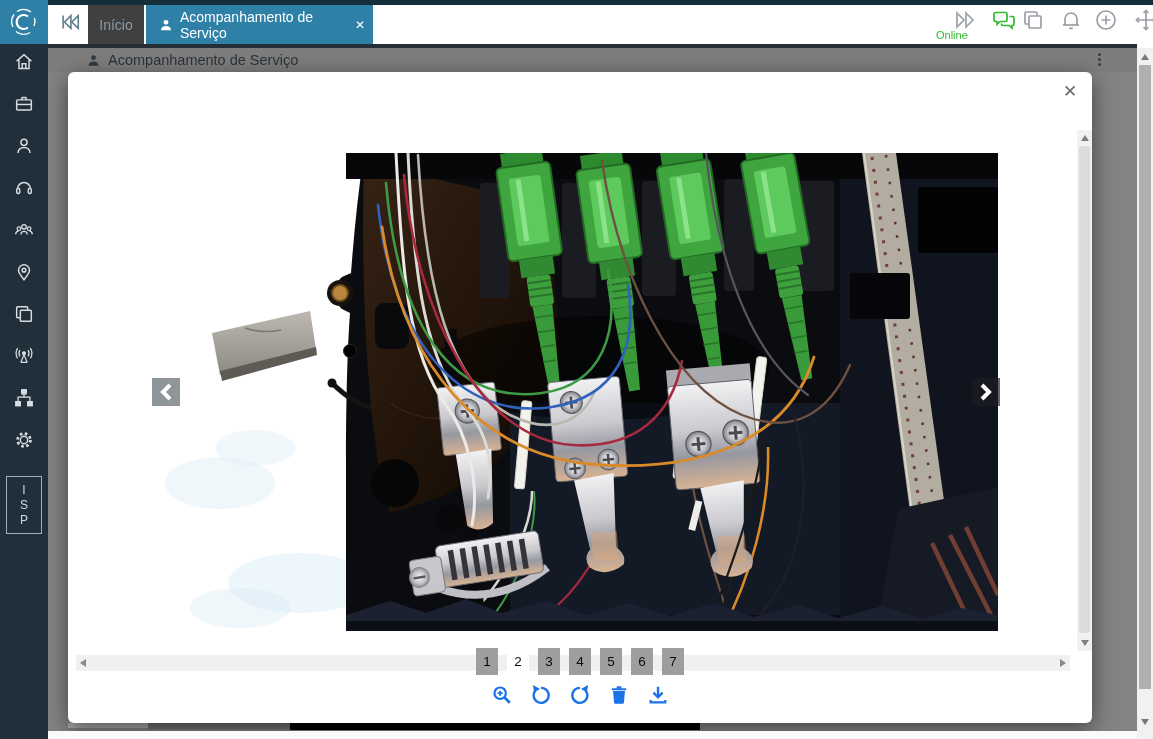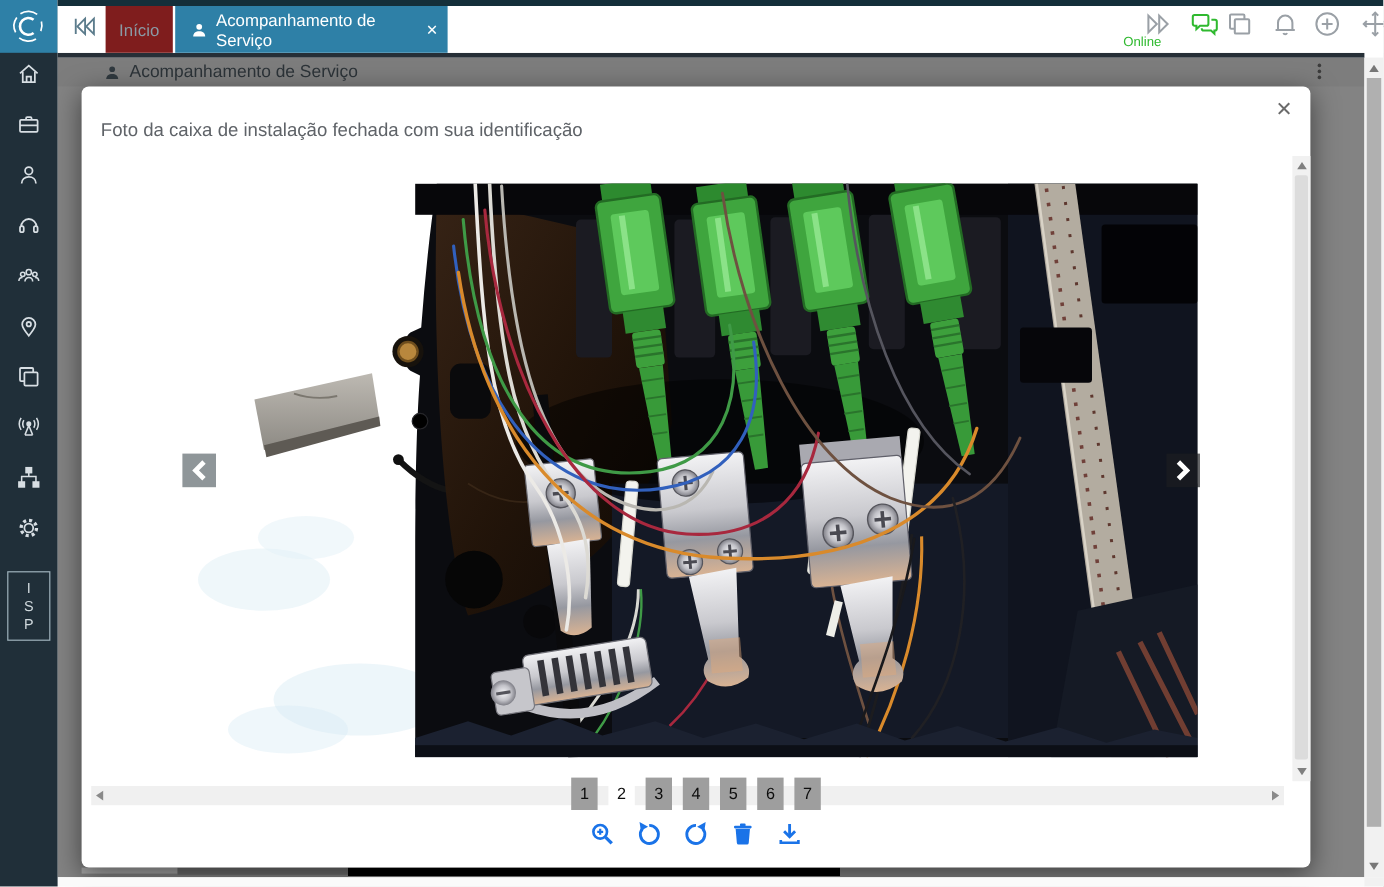--- a/index.html
+++ b/index.html
@@ -11,21 +11,21 @@
             display:flex;align-items:center;justify-content:center;}
   .side-ic{position:absolute;left:13px;width:22px;height:22px;color:#d7dee3;}
   .isp-box{position:absolute;left:6px;top:476px;width:34px;height:56px;border:1px solid #9fb2bc;
            color:#cfd8dc;font-size:12px;line-height:15px;text-align:center;
            display:flex;flex-direction:column;justify-content:center;}
   
   .topbar{position:absolute;left:48px;top:0;width:1105px;height:44px;background:#ffffff;z-index:15;}
   .topbar-darkstrip{position:absolute;left:0;top:0;width:1105px;height:5px;background:#142f3a;}
   .back-ic{position:absolute;left:10px;top:11px;width:24px;height:22px;color:#5c7c8c;cursor:pointer;}
   .tab{position:absolute;top:5px;height:39px;display:flex;align-items:center;font-size:14px;}
-  .tab-inicio{left:40px;width:56px;background:#7f1d1d;color:#8a9aa5;justify-content:center;}
+  .tab-inicio{left:40px;width:56px;background:#404040;color:#8a9aa5;justify-content:center;}
   .tab-active{left:98px;width:227px;background:#2e80a7;color:#fff;padding:0 8px;box-sizing:border-box;}
   .tab-active .t-person{width:16px;height:16px;margin:0 6px 0 4px;flex:0 0 auto;}
   .tab-active .t-close{margin-left:6px;font-size:12px;cursor:pointer;}
   .top-ic{position:absolute;top:8px;width:24px;height:24px;color:#9aa0a6;cursor:pointer;}
   .top-ic.green{color:#2fb92f;}
   .online-lbl{position:absolute;left:888px;top:29px;width:64px;text-align:left;
               color:#2fb92f;font-size:11px;}
   .underbar{position:absolute;left:48px;top:44px;width:1089px;height:4px;background:#262f37;z-index:14;}
   
   .page-bg{position:absolute;left:48px;top:48px;width:1089px;height:683px;background:#838383;z-index:1;}
@@ -213,21 +213,20 @@
         <i></i>
         <i></i>
       </div>
   </div>
   <div class="remnant-a"></div>
   <div class="remnant-b"></div>
   <div class="remnant-c"></div>
 
   <section class="modal">
     <div class="modal-close">✕</div>
-    <div class="modal-title">Foto da caixa de instalação fechada com sua identificação</div>
 
     <div class="photo-wrap">
       <svg width="848" height="478" viewBox="0 0 848 478">
         <defs>
           <linearGradient id="gChrome" x1="0" y1="0" x2="0" y2="1">
             <stop offset="0" stop-color="#f2f2f4"></stop>
               <stop offset="0.45" stop-color="#c9c9ce"></stop>
             <stop offset="0.7" stop-color="#9698a0"></stop>
               <stop offset="1" stop-color="#d9b393"></stop>
           </linearGradient>

